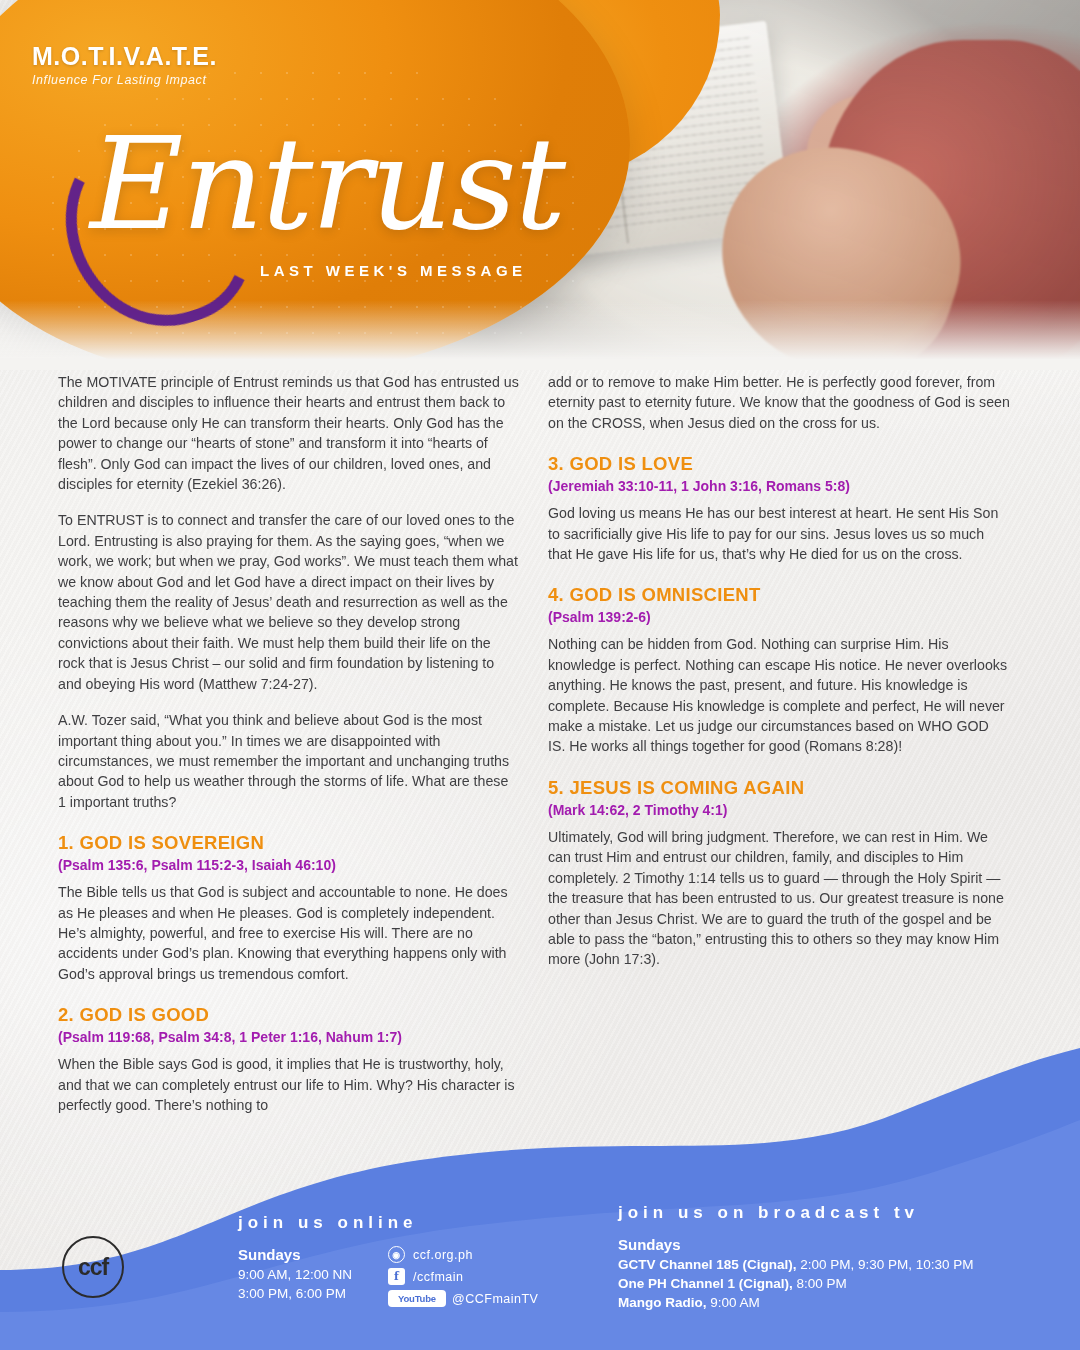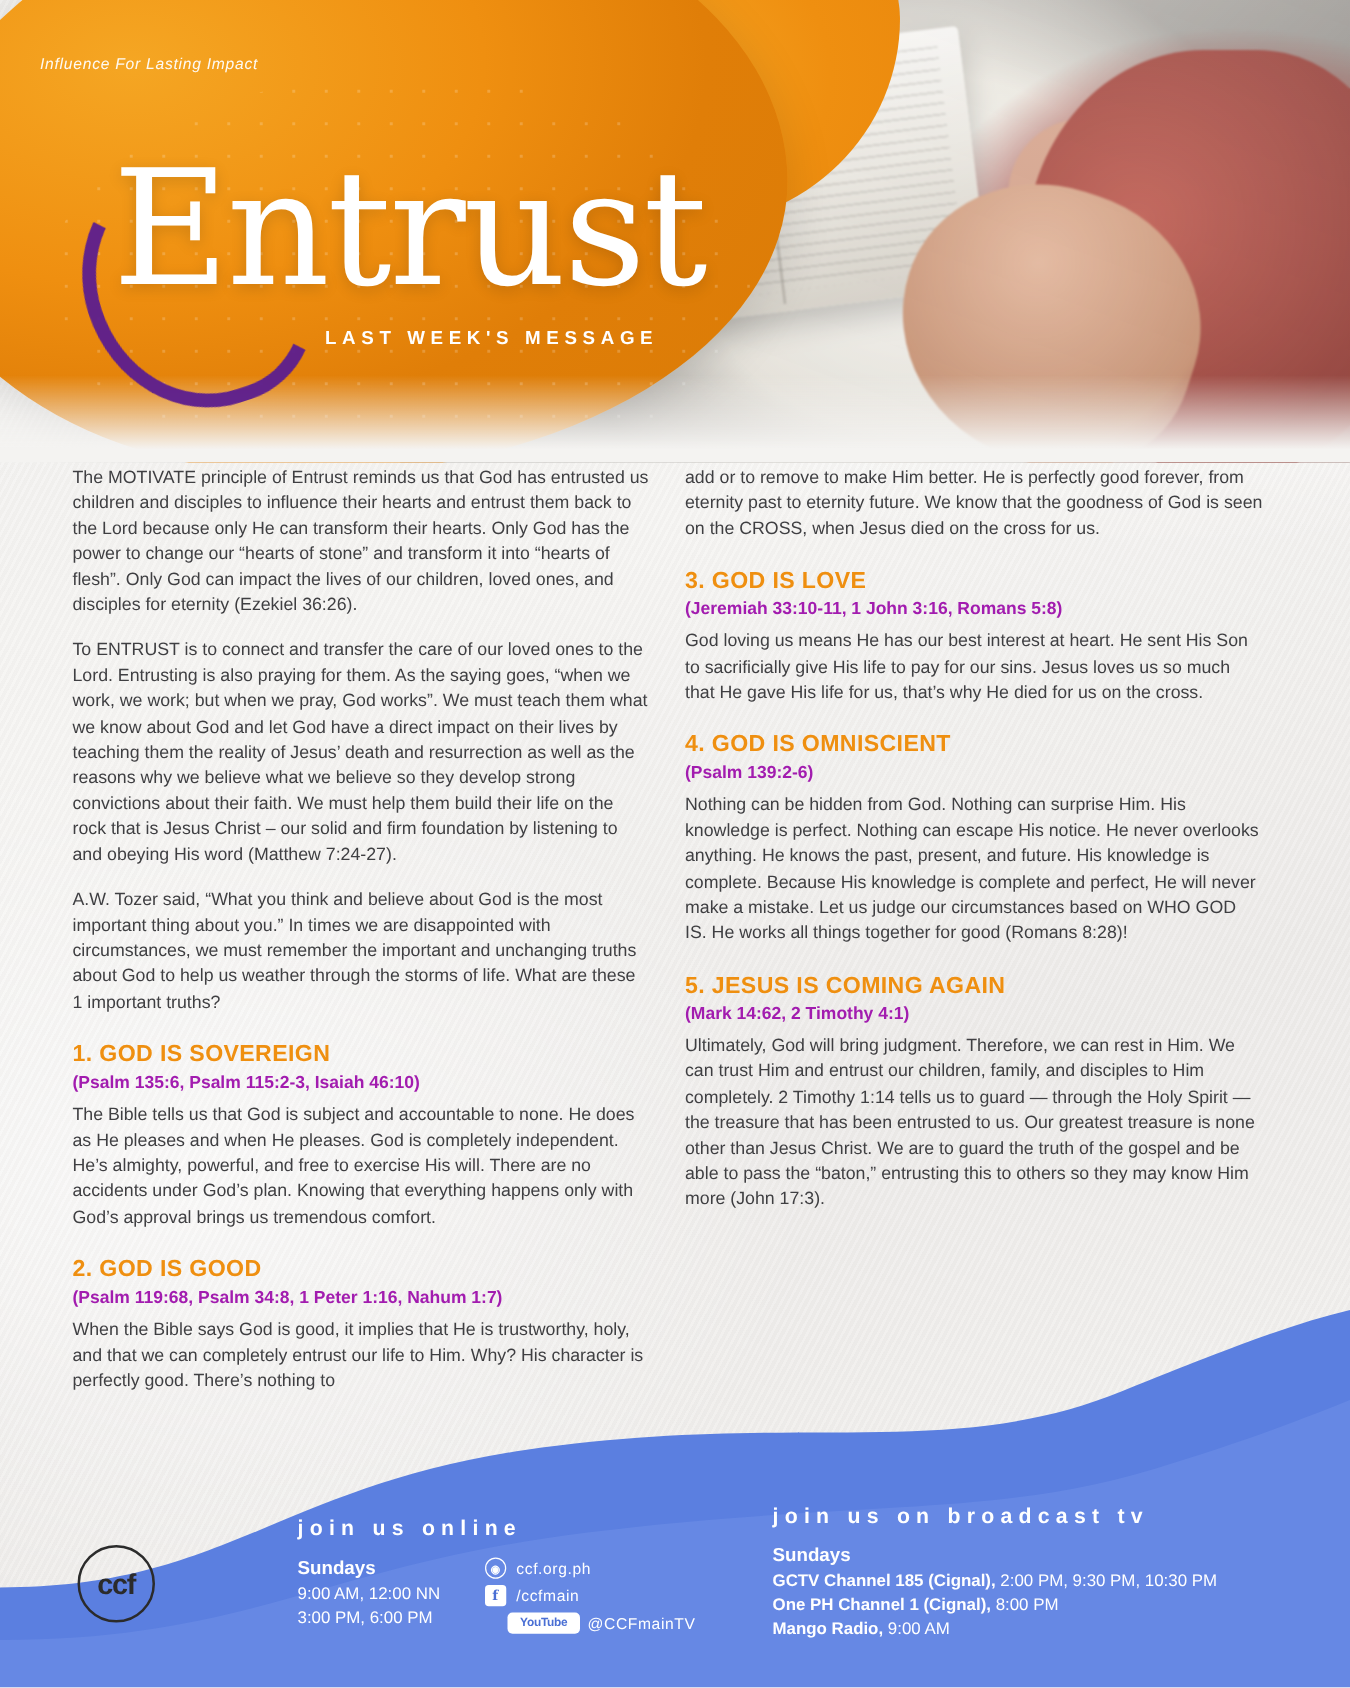--- a/index.html
+++ b/index.html
@@ -114,20 +114,21 @@
   .logo .m-sub {
     font-family: Liberation Sans, sans-serif;
     font-style: italic; font-size: 12.5px; letter-spacing: .6px;
     margin-top: 2px; opacity: .95;
   }
 
   
   .title-wrap { position: absolute; left: 60px; top: 120px; z-index: 6; }
   .script-title {
     font-family: "DejaVu Serif", serif;
+    font-style: italic;
     font-size: 128px;
     line-height: 1;
     color: #ffffff;
     letter-spacing: -2px;
     text-shadow: 0 3px 12px rgba(0,0,0,.15);
     padding-left: 30px;
   }
   .swash {
     position: absolute; left: 8px; top: 8px; width: 180px; height: 200px;
     border: 11px solid #5b1d8f;
@@ -201,21 +202,21 @@
   .sched { float: left; width: 150px; }
   .socials { float: left; }
   .soc-row { display: flex; align-items: center; gap: 8px; margin-bottom: 5px; font-size: 12.5px; letter-spacing: .5px; }
   .soc-ic {
     width: 17px; height: 17px; border-radius: 3px;
     display: inline-flex; align-items: center; justify-content: center;
     font-size: 11px; font-weight: 700; color: #fff; flex: none;
   }
   .ic-globe { border: 1.6px solid #fff; border-radius: 50%; background: transparent; font-size: 9px; }
   .ic-fb { background: #fff; color: #4a6fd4; font-family: "DejaVu Serif", serif; }
-  .ic-yt { background: #fff; color: #4a6fd4; width: 58px; border-radius: 4px; font-size: 9.5px; letter-spacing: -.2px; margin-left: 18px; }
+  .ic-yt { background: #fff; color: #4a6fd4; width: 58px; border-radius: 4px; font-size: 9.5px; letter-spacing: -.2px; }
   .yt-row { gap: 6px; }
   .clear { clear: both; }
 </style>
 </head>
 <body>
 
 <div class="page">
   <div class="texture"></div>
 
   <div class="hero">
@@ -227,20 +228,21 @@
       <div class="hand"></div>
       <div class="blur"></div>
     </div>
     <div class="blob2"></div>
     <div class="blob"></div>
     <div class="blob-dots"></div>
     <div class="hero-fade"></div>
   </div>
 
   <div class="logo">
+    <div class="m-title">M.O.T.I.V.A.T.E.</div>
     <div class="m-sub">Influence For Lasting Impact</div>
   </div>
 
   <div class="title-wrap">
     <div class="swash"></div>
     <div class="script-title">Entrust</div>
     <div class="subtitle">LAST WEEK'S MESSAGE</div>
   </div>
 
   <div class="body">

